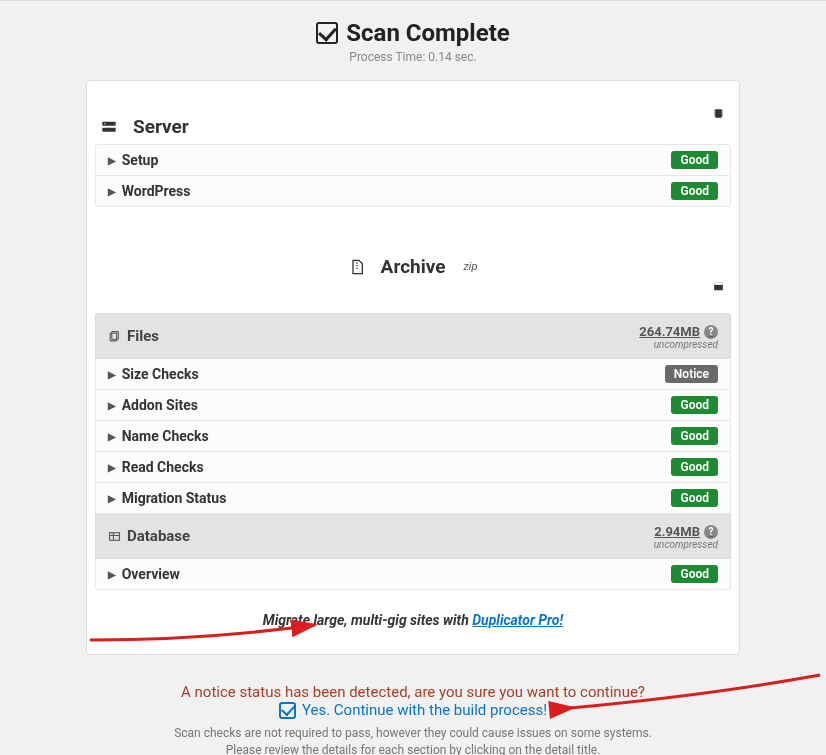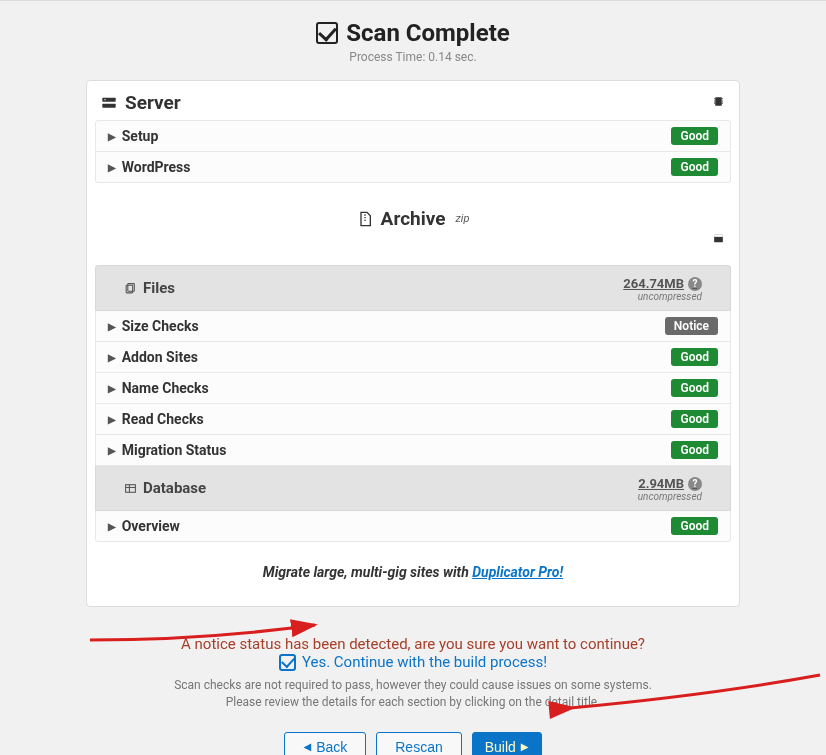--- a/index.html
+++ b/index.html
@@ -29,39 +29,39 @@
 }
 .panel {
   background: #fff; border: 1px solid #ddd; border-radius: 4px;
   margin: 8px 86px 0 86px;
 }
 .section-head {
   display: flex; align-items: center; padding: 10px 14px 6px 14px;
 }
 .section-head h2 {
   font-size: 19px; font-weight: 700; color: #333;
-  display: flex; align-items: center; gap: 8px;
+  display: flex; align-items: center; gap: 16px; margin-top: 24px;
 }
 .section-head .right-icon { margin-left: auto; color: #333; }
 .sup { font-size: 11px; font-weight: 400; color: #555; margin-left: 2px; vertical-align: super; font-style: italic; }
 .row {
   display: flex; align-items: center;
   padding: 6px 12px; border: 1px solid #e8e8e8;
   margin: 0 8px; background: #fcfcfc;
   font-size: 14px; font-weight: 700; color: #333;
 }
 .row + .row { border-top: none; }
 .row-group-first { border-radius: 3px 3px 0 0; }
 .row-group-last { border-radius: 0 0 3px 3px; }
 .row .caret { margin-right: 6px; font-size: 10px; color: #555; }
 .row .spacer { flex: 1; }
 .subhead {
   display: flex; align-items: center;
   background: #e3e3e3; margin: 10px 8px 0 8px;
-  padding: 8px 28px; border: 1px solid #d8d8d8;
+  padding: 8px 12px; border: 1px solid #d8d8d8;
   border-radius: 3px 3px 0 0; font-size: 15px; font-weight: 700; color: #444;
 }
 .subhead .meta { margin-left: auto; text-align: right; }
 .subhead .meta .size { font-size: 13px; font-weight: 700; color: #555; display: inline-flex; align-items: center; gap: 4px; text-decoration: underline; }
 .subhead .meta .uncompressed { font-size: 10px; font-style: italic; color: #777; font-weight: 400; display: block; margin-top: -1px; }
 .badge {
   display: inline-block; padding: 2px 9px; border-radius: 3px;
   font-size: 12px; font-weight: 600; color: #fff; min-width: 44px; text-align: center;
 }
 .badge-good { background: #1f8a34; }

